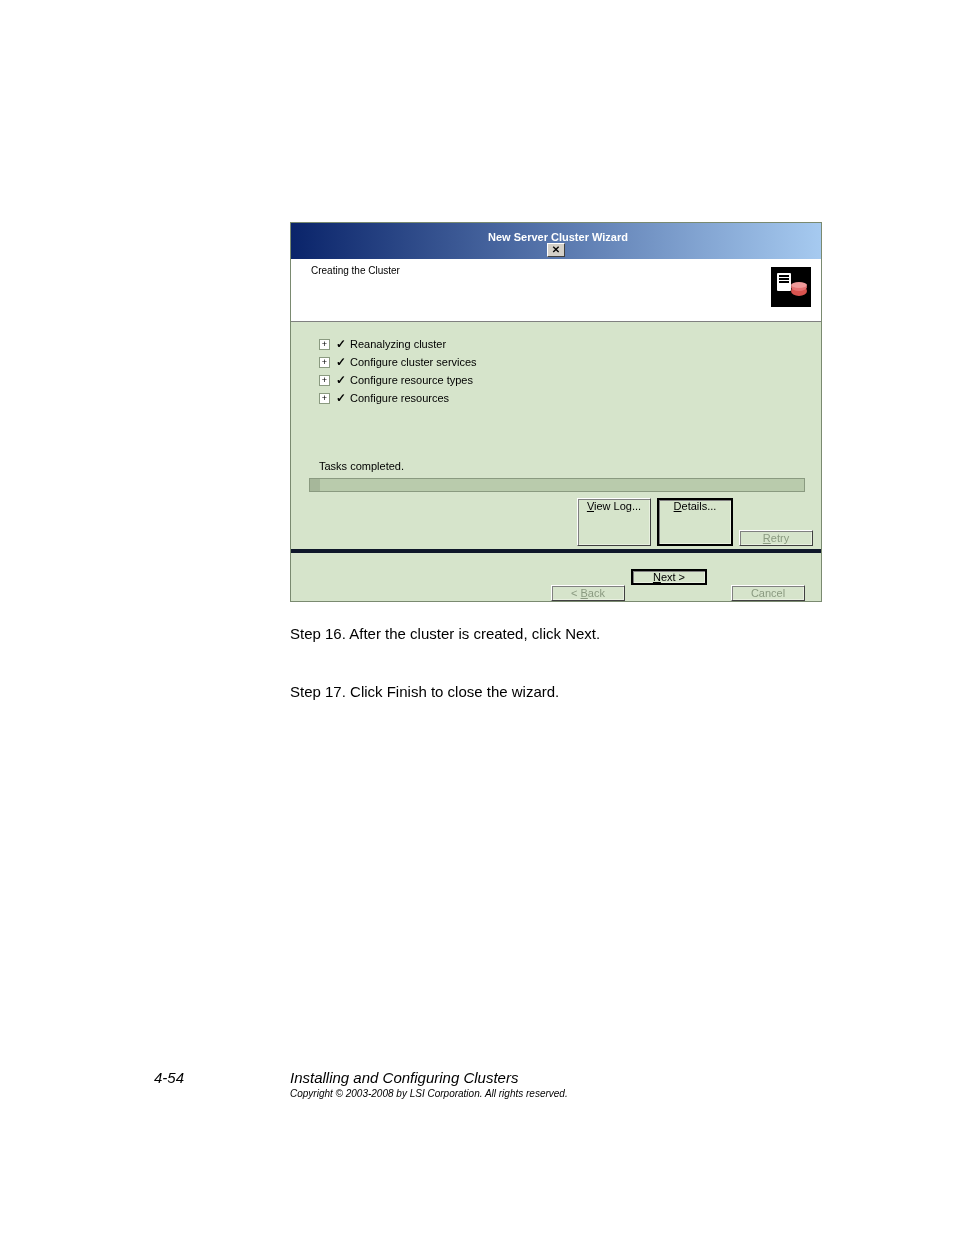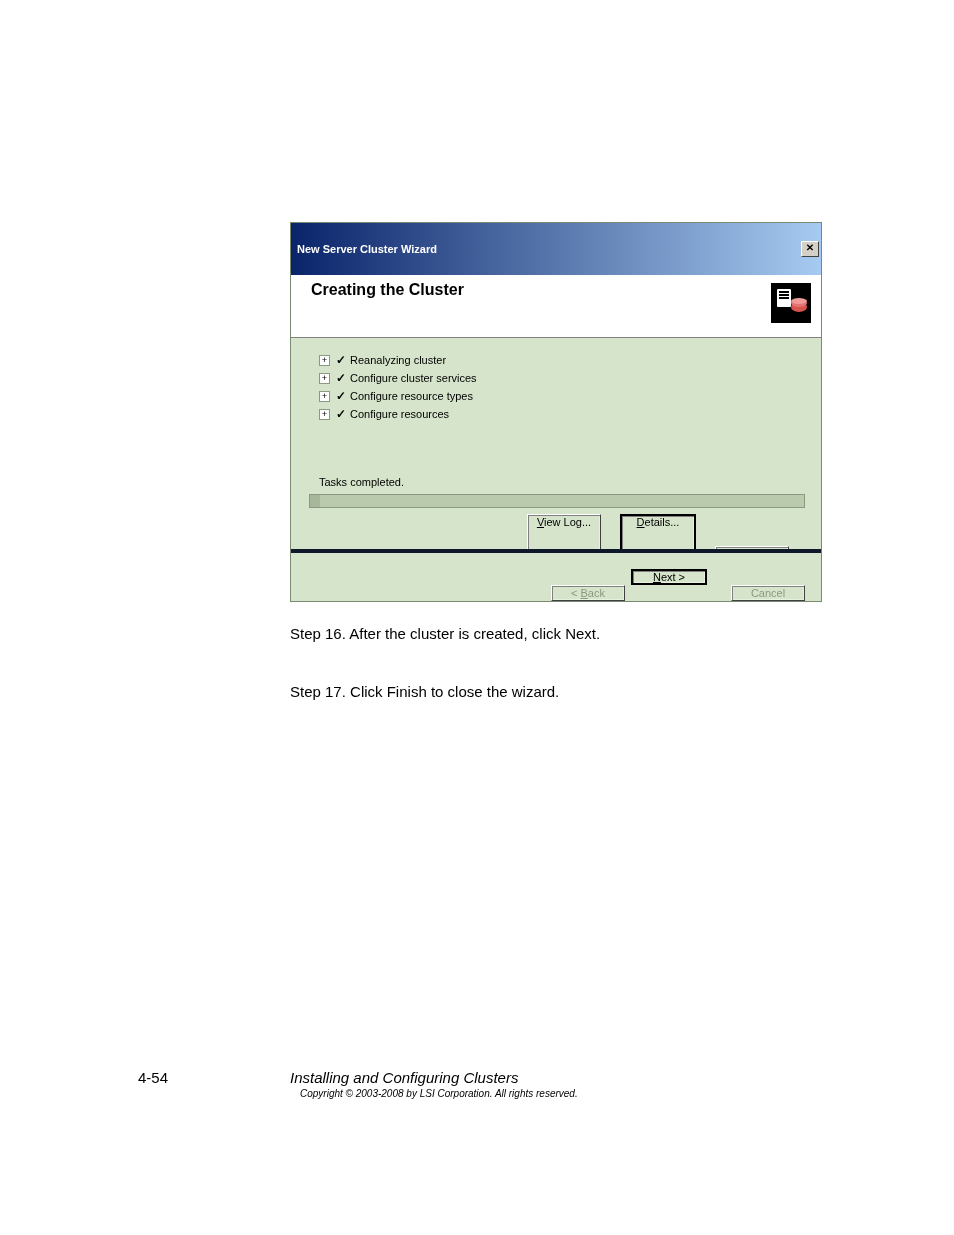--- a/index.html
+++ b/index.html
@@ -33,21 +33,22 @@
     height: 378px;
     background: #d6e4cb;
     border: 1px solid #7a8a70;
   }
   .titlebar {
     height: 20px;
     background: linear-gradient(to right, #0a246a, #a6caf0);
     display: flex;
     align-items: center;
     justify-content: space-between;
-    padding: 16px 2px;
+    padding: 8px 2px;
+    flex-direction: column;
   }
   .titlebar-text {
     color: #fff;
     font-size: 11px;
     font-weight: bold;
     padding-left: 4px;
     font-family: Tahoma, Arial, sans-serif;
   }
   .close-btn {
     width: 16px;
@@ -66,22 +67,22 @@
   }
   .header-panel {
     background: #fff;
     height: 56px;
     border-bottom: 1px solid #808080;
     padding: 6px 10px 0 20px;
     position: relative;
   }
   .header-title {
     font-family: Tahoma, Arial, sans-serif;
-    font-size: 16px;
-    font-weight: bold;
+    font-size: 10px;
+    font-weight: normal;
     color: #000;
   }
   .header-sub {
     font-family: Tahoma, Arial, sans-serif;
     font-size: 11px;
     color: #000;
     padding-left: 14px;
     margin-top: 2px;
   }
   .header-icon {
@@ -148,23 +149,23 @@
     overflow: hidden;
   }
   .progress-fill {
     height: 100%;
     background: #a6b79a;
     width: 2%;
   }
   .mid-buttons {
     position: absolute;
     top: 176px;
-    right: 32px;
+    right: 8px;
     display: flex;
-    gap: 19px;
+    gap: 6px;
   }
   .win-btn {
     font-family: Tahoma, Arial, sans-serif;
     font-size: 11px;
     background: #d6e4cb;
     border: 1px solid #fff;
     border-right-color: #404040;
     border-bottom-color: #404040;
     padding: 1px 0;
     width: 72px;
@@ -203,36 +204,37 @@
     position: absolute;
     font-family: Arial, Helvetica, sans-serif;
     font-size: 15px;
     color: #000;
   }
   .step16 { left:290px; top:625px; }
   .step16b { left:355px; top:655px; }
   .step17 { left:290px; top:683px; }
   .page-number {
     position: absolute;
-    left: 138px;
+    left: 154px;
     top: 1069px;
+    font-style: italic;
     font-size: 15px;
     font-family: Arial, sans-serif;
   }
   .footer-title {
     position: absolute;
     left: 290px;
     top: 1069px;
     font-style: italic;
     font-size: 15px;
     font-family: Arial, sans-serif;
   }
   .copyright {
     position: absolute;
-    left: 300px;
+    left: 290px;
     top: 1088px;
     font-style: italic;
     font-size: 10px;
     font-family: Arial, sans-serif;
     color: #000;
     text-align: center;
   }
 </style>
 </head>
 <body>

